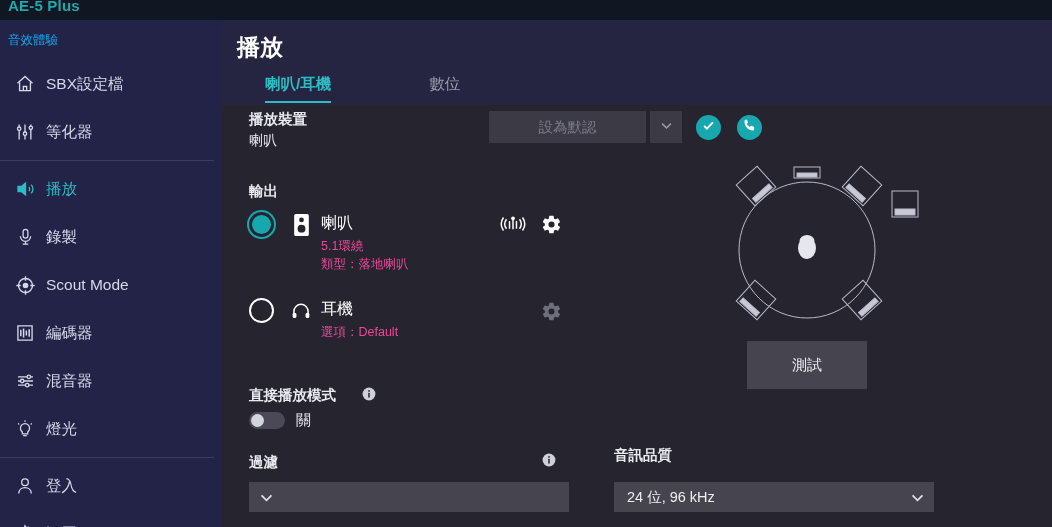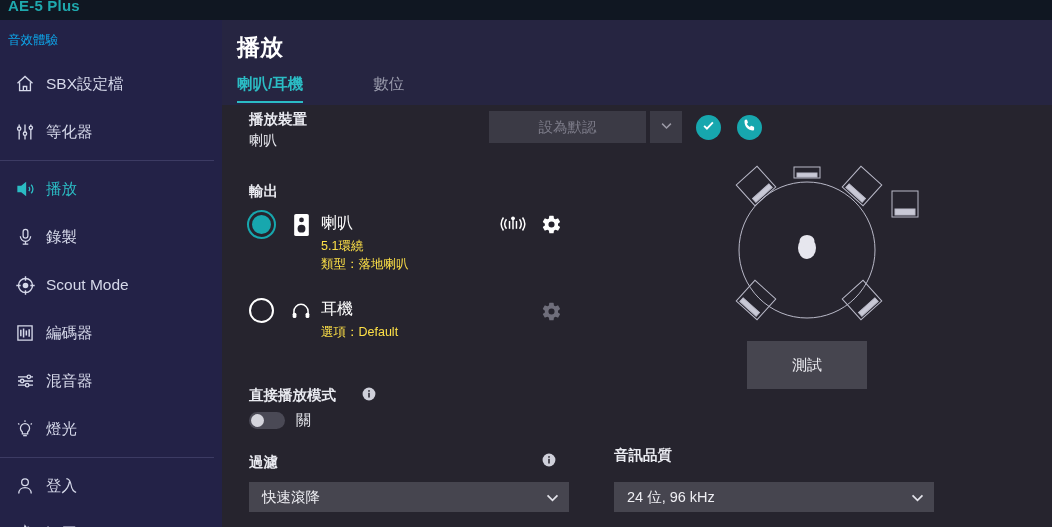--- a/index.html
+++ b/index.html
@@ -60,21 +60,21 @@
     position:absolute; left:222px; top:105px;
     width:830px; height:422px; background:#26242e;
   }
   .page-title {
     position:absolute; left:237px; top:32px;
     font-size:23px; font-weight:bold; color:#ffffff;
   }
   .tabs { position:absolute; left:237px; top:74px; display:flex; }
   .tab {
     font-size:15.5px; color:#9b9cad; padding-bottom:6px;
-    margin-right:70px; cursor:pointer; white-space:nowrap;
+    margin-right:70px; cursor:pointer; white-space:nowrap;margin-left:28px;
   }
   .tab.active { color:#2bbcc4; font-weight:bold; border-bottom:2px solid #2bbcc4; }
 
   
   .device-row { position:absolute; left:249px; top:110px; }
   .device-label { font-size:14.5px; font-weight:bold; color:#e9eaf0; }
   .device-value { font-size:14px; color:#e9eaf0; margin-top:3px; }
 
   .default-btn {
     position:absolute; left:489px; top:111px;
@@ -122,21 +122,21 @@
   .dev-ico {
     position:absolute; left:40px; top:0; width:24px; height:26px;
     display:flex; align-items:center; justify-content:center;
   }
   .dev-name {
     position:absolute; left:72px; top:1px;
     font-size:16px; color:#ffffff; white-space:nowrap;
   }
   .dev-sub {
     position:absolute; left:72px;
-    font-size:12.5px; color:#fde047; white-space:nowrap;
+    font-size:12.5px; color:#ec4899; white-space:nowrap;
   }
   .dev-sub1 { top:26px; }
   .dev-sub2 { top:44px; }
 
   .row-ico {
     position:absolute; display:flex; align-items:center;
     justify-content:center; cursor:pointer;
   }
   .ico-signal { left:500px; top:212px; width:26px; height:24px; }
   .ico-gear-sp { left:540px; top:212px; width:22px; height:24px; }
@@ -438,21 +438,20 @@
 
   <div class="dd-label lbl-filter">過濾</div>
   <div class="info-ico info-filter">
     <svg width="14" height="14" viewBox="0 0 24 24" fill="#cfd0da">
       <circle cx="12" cy="12" r="11"></circle>
       <rect x="10.7" y="10" width="2.6" height="8" fill="#26242e"></rect>
       <circle cx="12" cy="6.8" r="1.5" fill="#26242e"></circle>
     </svg>
   </div>
   <div class="dropdown dd-filter">
-    <span class="dd-text">快速滾降</span>
     <span class="dd-caret">
       <svg width="17" height="17" viewBox="0 0 24 24" fill="none" stroke="#e3e3ea" stroke-width="2.4">
         <path d="M5 9l7 7 7-7"></path>
       </svg>
     </span>
   </div>
 
   <div class="dd-label lbl-quality">音訊品質</div>
   <div class="dropdown dd-quality">
     <span class="dd-text">24 位, 96 kHz</span>

